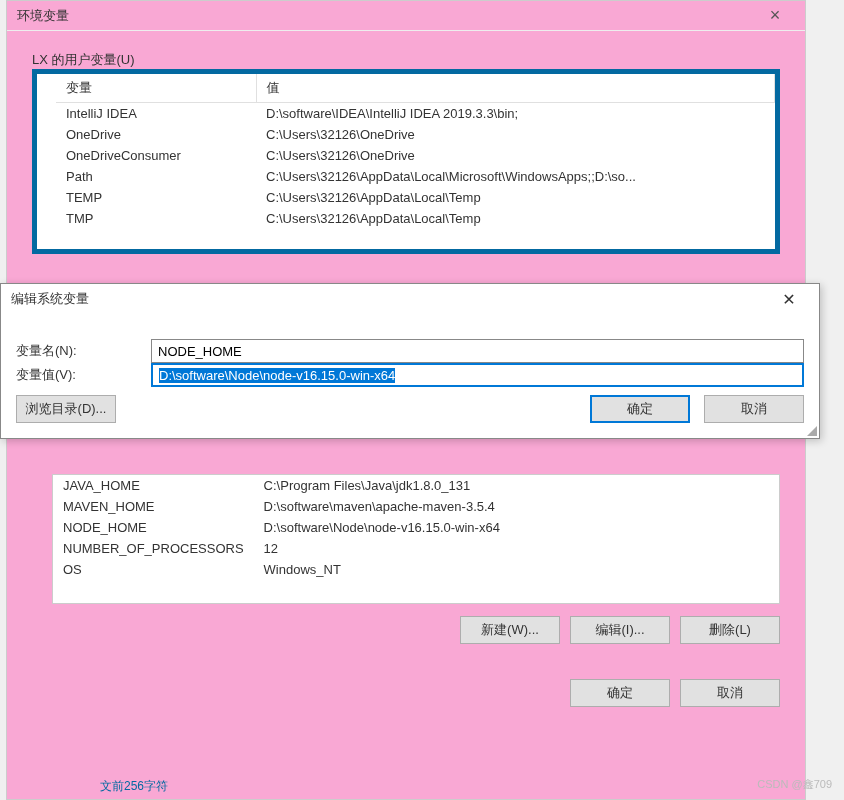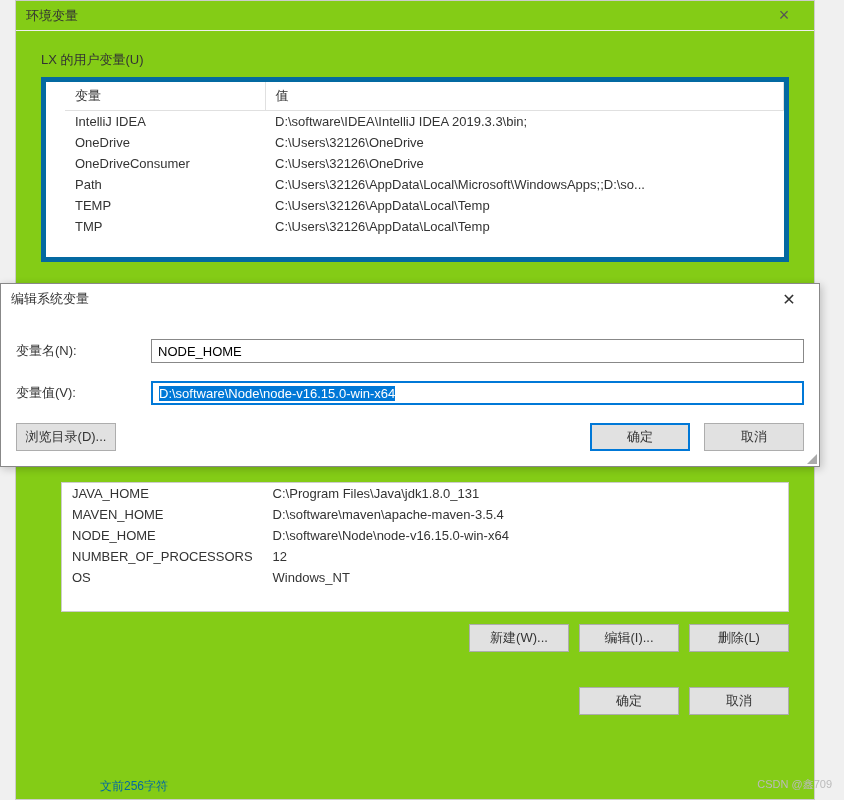--- a/index.html
+++ b/index.html
@@ -1,25 +1,25 @@
 <!DOCTYPE html>
 <html><head>
   <meta charset="utf-8">
   <style>
     * { box-sizing: border-box; margin: 0; padding: 0; }
     body { font-family: "Microsoft YaHei", "Segoe UI", sans-serif; font-size: 13px; background: #f0f0f0; width: 844px; height: 800px; overflow: hidden; position: relative; }
     
     
-    .env-dialog { position: absolute; top: 0; left: 15px; width: 800px; height: 800px; background: #84cc16; border: 1px solid #ccc; }
+    .env-dialog { position: absolute; top: 0; left: 6px; width: 800px; height: 800px; background: #f9a8d4; border: 1px solid #ccc; }
     .env-titlebar { height: 30px; display: flex; align-items: center; padding: 0 10px; border-bottom: 1px solid #eee; }
     .env-titlebar .title { flex: 1; color: #333; }
     .env-titlebar .close { width: 40px; text-align: center; color: #555; font-size: 18px; cursor: pointer; }
     
     .env-body { padding: 20px 25px; }
-    .group-label { color: #333; margin-bottom: 8px; display: block; }
+    .group-label { color: #333; display: block; }
     .table-wrap { border: 5px solid #0369a1; height: 185px; overflow: hidden; background: #fff; padding-left: 19px; }
     .table { width: 100%; border-collapse: collapse; }
     .table th { text-align: left; font-weight: normal; padding: 5px 10px; border-bottom: 1px solid #e0e0e0; border-right: 1px solid #e0e0e0; color: #333; background: #fff; }
     .table td { padding: 3px 10px; color: #333; white-space: nowrap; overflow: hidden; text-overflow: ellipsis; max-width: 300px; }
     .table th:first-child, .table td:first-child { width: 200px; }
     
     .sys-section { margin-top: 220px; margin-left: 20px; }
     .sys-table-wrap { border: 1px solid #ccc; height: 130px; overflow: hidden; background: #fff; }
     .btn-row { display: flex; justify-content: flex-end; gap: 10px; margin-top: 12px; }
     .btn { min-width: 100px; height: 28px; background: #e1e1e1; border: 1px solid #adadad; color: #333; cursor: pointer; font-family: inherit; font-size: 13px; }
@@ -27,21 +27,21 @@
     
     .bottom-btns { display: flex; justify-content: flex-end; gap: 10px; margin-top: 35px; }
     
     
     .edit-dialog { position: absolute; top: 283px; left: 0; width: 820px; background: #fff; border: 1px solid #888; box-shadow: 2px 2px 8px rgba(0,0,0,0.2); }
     .edit-titlebar { height: 30px; display: flex; align-items: center; padding: 0 10px; }
     .edit-titlebar .title { flex: 1; color: #333; }
     .edit-titlebar .close { width: 40px; text-align: center; color: #333; font-size: 16px; cursor: pointer; font-weight: normal; }
     
     .edit-body { padding: 25px 15px 15px 15px; }
-    .field-row { display: flex; align-items: center; margin-bottom: 18px; }
+    .field-row { display: flex; align-items: center; }
     .field-label { width: 135px; color: #333; }
     .field-input { flex: 1; height: 24px; padding: 2px 6px; border: 1px solid #888; font-family: inherit; font-size: 13px; }
     .input-display { flex: 1; height: 24px; padding: 2px 6px; border: 1px solid #888; display: flex; align-items: center; }
     .input-display.focus { border: 2px solid #0078d7; }
     
     .edit-btn-row { display: flex; gap: 14px; margin-top: 8px; }
     .edit-btn-row .spacer { flex: 1; }
     
     .resize-grip { position: absolute; right: 2px; bottom: 2px; width: 12px; height: 12px; }
     .resize-grip::before { content: ""; position: absolute; right: 0; bottom: 0; width: 0; height: 0; border-style: solid; border-width: 0 0 10px 10px; border-color: transparent transparent #aaa transparent; }

